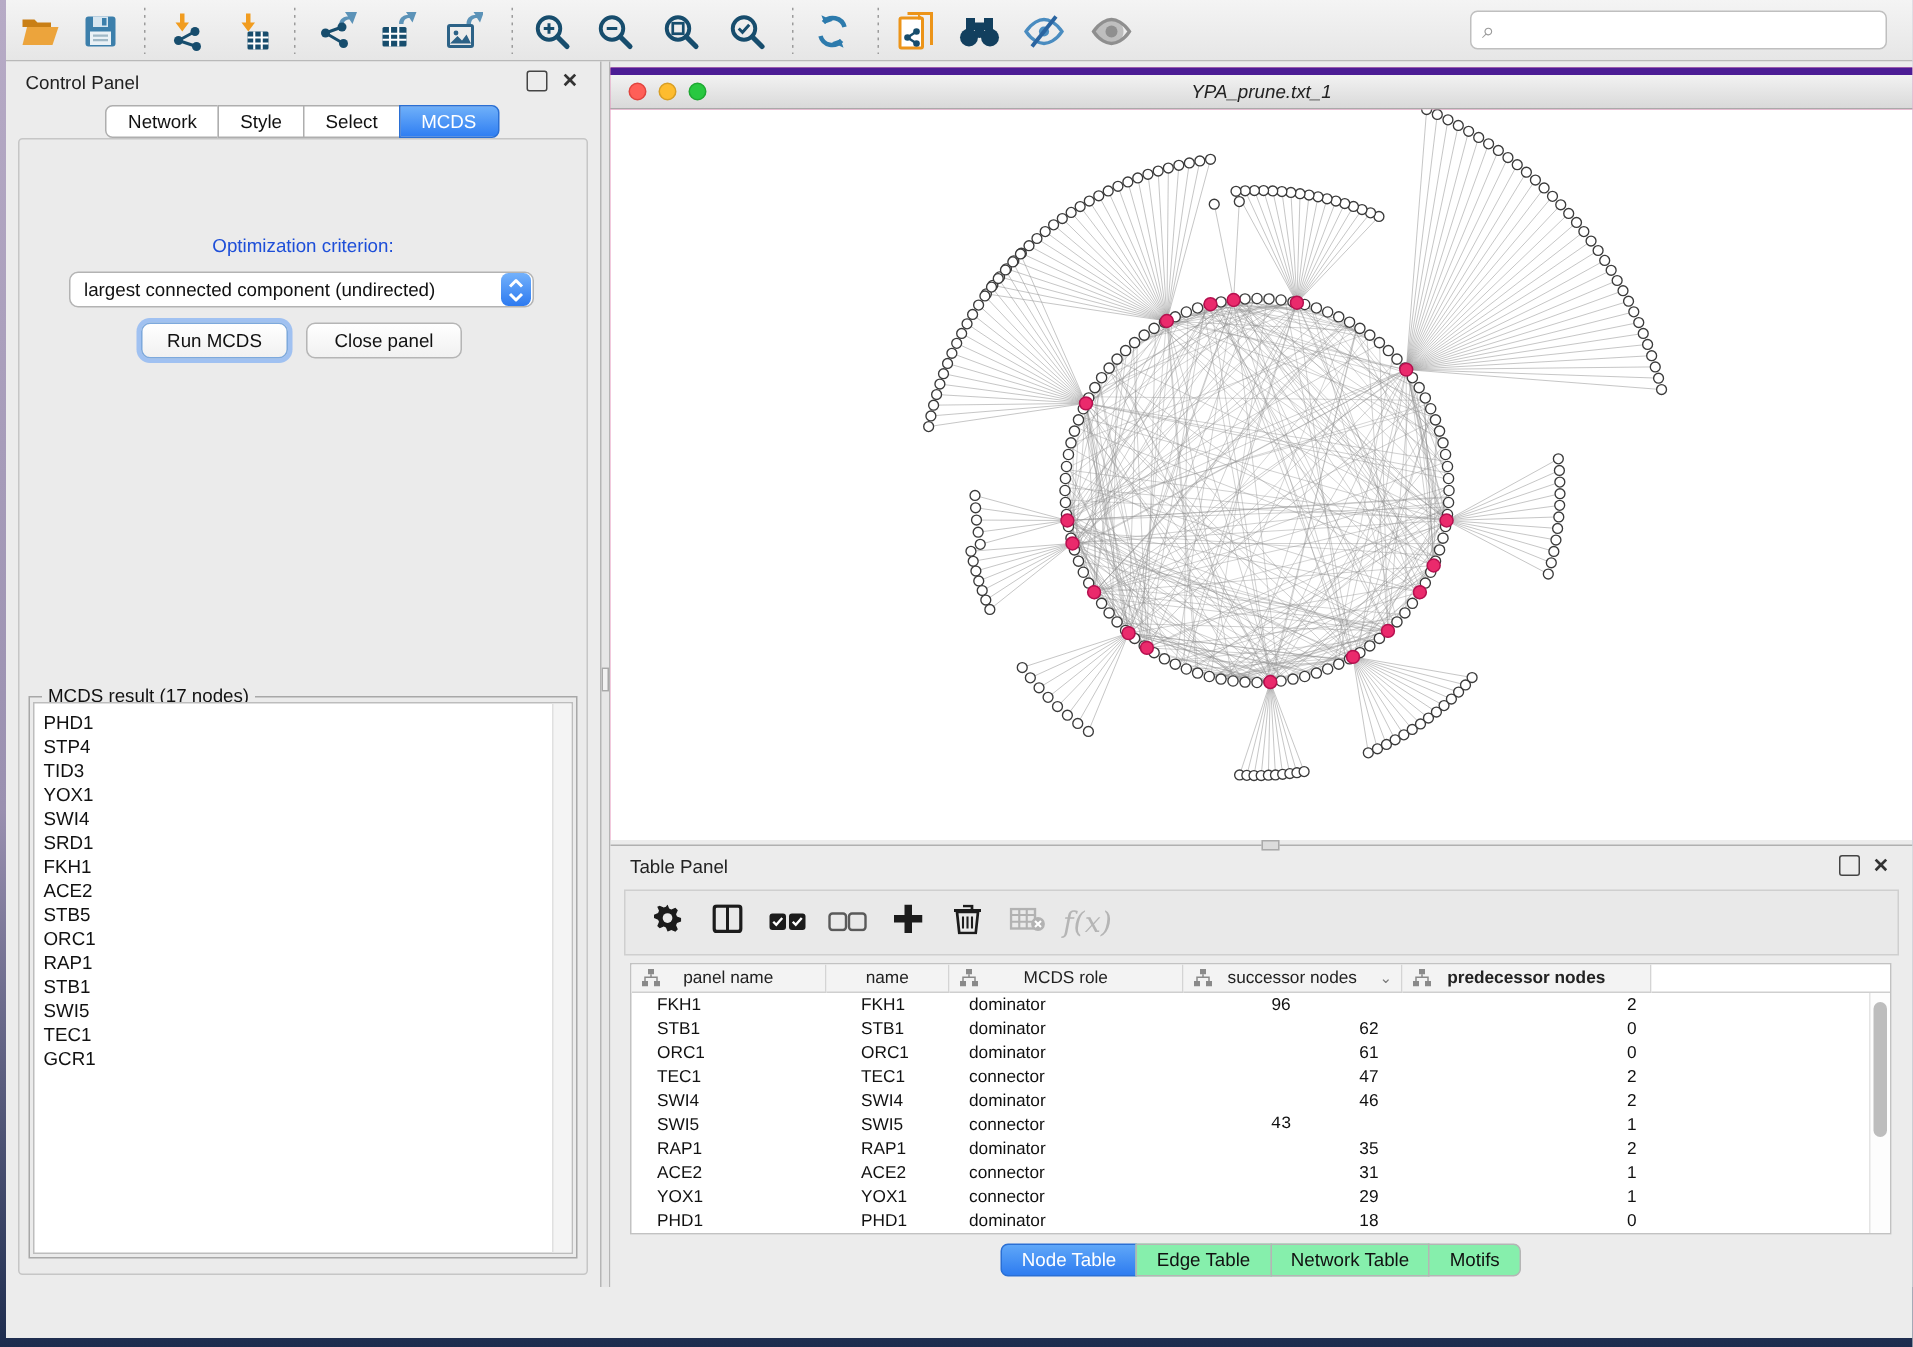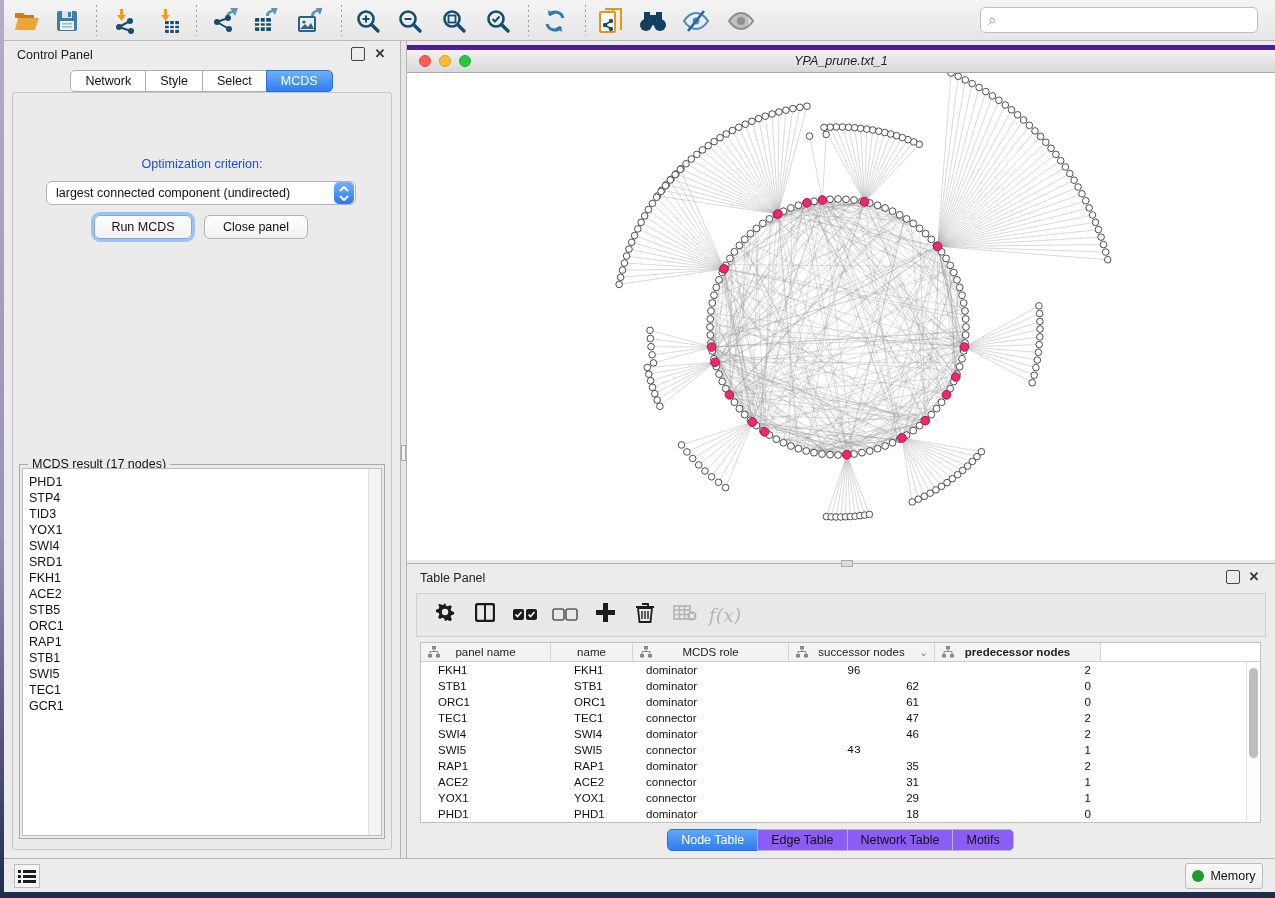--- a/index.html
+++ b/index.html
@@ -94,21 +94,21 @@
         font-size:11.5px; color:#222; text-align:center; line-height:18px; background:#f3f3f3; }
   .th .treeico { position:absolute; left:7px; top:3px; }
   .th .sort { position:absolute; right:6px; top:1px; color:#777; font-size:10px; }
   .tbl-body { position:absolute; left:0; top:19px; right:14px; bottom:0; }
   .tr { display:flex; height:16px; line-height:16px; font-size:11.5px; color:#111; }
   .td { overflow:hidden; white-space:nowrap; }
   .tbl-scroll { position:absolute; right:0; top:19px; width:14px; bottom:0; background:#fdfdfd;
                 border-left:1px solid #e4e4e4; }
   .tbl-thumb { position:absolute; left:2px; top:6px; width:9px; height:90px; background:#bdbdbd; border-radius:5px; }
   .tp-tabs { position:absolute; left:0; right:0; bottom:7px; display:flex; justify-content:center; }
-  .tp-tab { height:22px; padding:0 13px; background:#8b5cf6; border:1px solid #b5b5b5; margin-left:-1px;
+  .tp-tab { height:22px; padding:0 13px; background:#86efac; border:1px solid #b5b5b5; margin-left:-1px;
             font-size:12.5px; line-height:20px; color:#111; cursor:default; }
   .tp-tab:first-child { border-radius:5px 0 0 5px; }
   .tp-tab:last-child { border-radius:0 5px 5px 0; }
   .tp-tab.active { background:linear-gradient(180deg,#5fa7f8,#2e7cf0); border-color:#2a6fd4; color:#fff; }
 
   
   .statusbar { position:absolute; left:0; right:0; bottom:0; height:34px; background:#ececec;
                border-top:1px solid #b5b5b5; }
   .listbtn { position:absolute; left:10px; top:5px; width:26px; height:24px; background:#f5f5f5;
              border:1px solid #bdbdbd; display:flex; align-items:center; justify-content:center; }
@@ -1278,32 +1278,14 @@
       </div>
       <div class="tp-tabs" id="tp-tabs">
           <div class="tp-tab active">Node Table</div>
           <div class="tp-tab">Edge Table</div>
           <div class="tp-tab">Network Table</div>
           <div class="tp-tab">Motifs</div>
         </div>
     </div>
   </div>
 
-  <div class="statusbar">
-    <div class="listbtn">
-      <svg width="18" height="14" viewBox="0 0 18 14">
-          <g fill="#1c1c1c">
-            <rect x="0" y="1" width="3" height="3"></rect>
-            <rect x="5" y="1" width="13" height="3"></rect>
-            <rect x="0" y="6" width="3" height="3"></rect>
-            <rect x="5" y="6" width="13" height="3"></rect>
-            <rect x="0" y="11" width="3" height="3"></rect>
-            <rect x="5" y="11" width="13" height="3"></rect>
-          </g>
-        </svg>
-    </div>
-    <div class="membtn">
-      <span class="memdot"></span>
-      <span>Memory</span>
-    </div>
-  </div>
 
 </div>
 
 </body></html>

